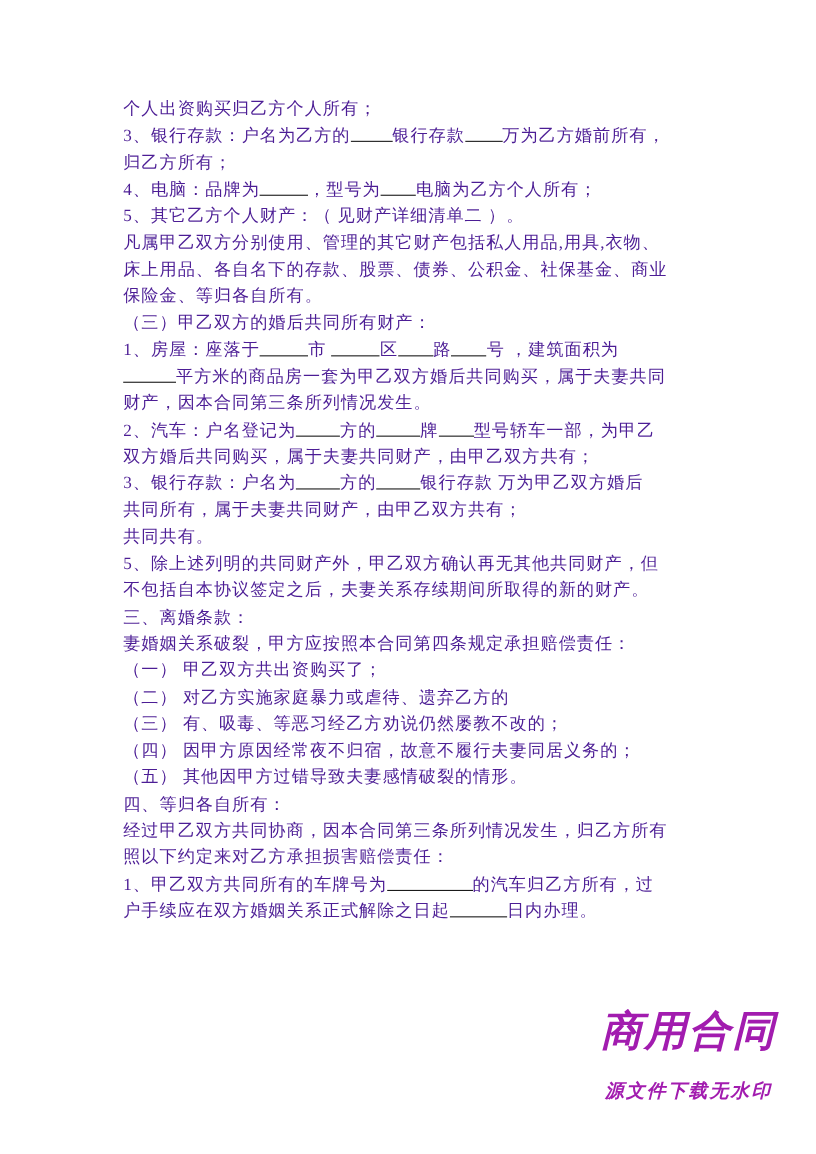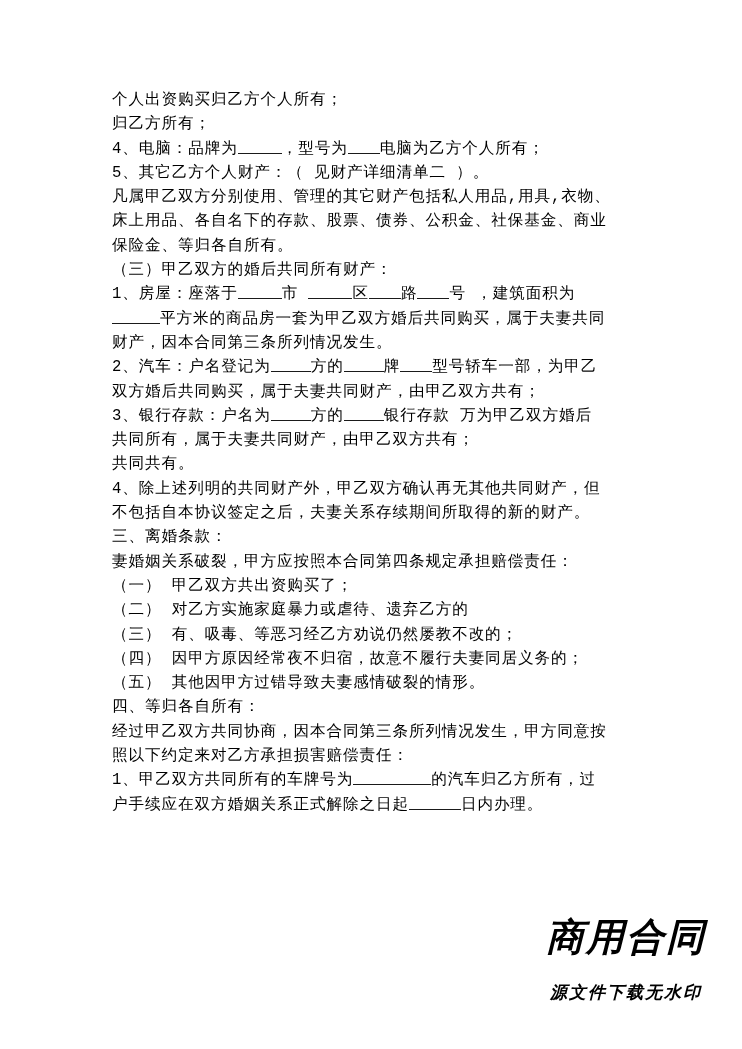--- a/index.html
+++ b/index.html
@@ -1,57 +1,58 @@
 <!DOCTYPE html>
 <html><head>
 <meta charset="utf-8">
 <style>
   html, body { margin:0; padding:0; background:#ffffff; }
   body { width:742px; height:1049px; position:relative; overflow:hidden; }
   .page { position:absolute; left:112px; top:88px; width:540px;
-          font-family:Liberation Mono, monospace;
-          font-size:15.6px; color:#000000; letter-spacing:0.9px; }
+          font-family:Liberation Serif, serif;
+          font-size:15.6px; color:#4c1d95; letter-spacing:0.9px; }
   .line { height:24.3px; line-height:24.3px; white-space:nowrap; }
   .blank { display:inline-block; border-bottom:1px solid #1a1a1a; height:15px; vertical-align:-1px; }
   .watermark { position:absolute; left:510px; top:915px; width:232px; text-align:center;
-               font-family:"DejaVu Sans", sans-serif; font-weight:bold; font-style:italic; color:#000000; }
+               font-family:"DejaVu Sans", sans-serif; font-weight:bold; font-style:italic; color:#a21caf; }
   .wm-main { font-size:38px; letter-spacing:2px; line-height:44px; }
   .wm-sub { font-size:17px; letter-spacing:2px; line-height:26px; margin-top:20px; }
 </style>
 </head>
 <body>
 
 <div class="page" id="doc">
     <div class="line"><span>个人出资购买归乙方个人所有；</span></div>
+    <div class="line"><span>3、银行存款：户名为乙方的</span><span class="blank" style="width: 38px;"></span><span>银行存款</span><span class="blank" style="width: 34px;"></span><span>万为乙方婚前所有，</span></div>
     <div class="line"><span>归乙方所有；</span></div>
     <div class="line"><span>4、电脑：品牌为</span><span class="blank" style="width: 44px;"></span><span>，型号为</span><span class="blank" style="width: 32px;"></span><span>电脑为乙方个人所有；</span></div>
     <div class="line"><span>5、其它乙方个人财产：（ 见财产详细清单二 ）。</span></div>
     <div class="line"><span>凡属甲乙双方分别使用、管理的其它财产包括私人用品,用具,衣物、</span></div>
     <div class="line"><span>床上用品、各自名下的存款、股票、债券、公积金、社保基金、商业</span></div>
     <div class="line"><span>保险金、等归各自所有。</span></div>
     <div class="line"><span>（三）甲乙双方的婚后共同所有财产：</span></div>
     <div class="line"><span>1、房屋：座落于</span><span class="blank" style="width: 44px;"></span><span>市 </span><span class="blank" style="width: 44px;"></span><span>区</span><span class="blank" style="width: 32px;"></span><span>路</span><span class="blank" style="width: 32px;"></span><span>号 ，建筑面积为</span></div>
     <div class="line"><span class="blank" style="width: 48px;"></span><span>平方米的商品房一套为甲乙双方婚后共同购买，属于夫妻共同</span></div>
     <div class="line"><span>财产，因本合同第三条所列情况发生。</span></div>
     <div class="line"><span>2、汽车：户名登记为</span><span class="blank" style="width: 40px;"></span><span>方的</span><span class="blank" style="width: 40px;"></span><span>牌</span><span class="blank" style="width: 32px;"></span><span>型号轿车一部，为甲乙</span></div>
     <div class="line"><span>双方婚后共同购买，属于夫妻共同财产，由甲乙双方共有；</span></div>
     <div class="line"><span>3、银行存款：户名为</span><span class="blank" style="width: 40px;"></span><span>方的</span><span class="blank" style="width: 40px;"></span><span>银行存款 万为甲乙双方婚后</span></div>
     <div class="line"><span>共同所有，属于夫妻共同财产，由甲乙双方共有；</span></div>
     <div class="line"><span>共同共有。</span></div>
-    <div class="line"><span>4、除上述列明的共同财产外，甲乙双方确认再无其他共同财产，但</span></div>
+    <div class="line"><span>5、除上述列明的共同财产外，甲乙双方确认再无其他共同财产，但</span></div>
     <div class="line"><span>不包括自本协议签定之后，夫妻关系存续期间所取得的新的财产。</span></div>
     <div class="line"><span>三、离婚条款：</span></div>
     <div class="line"><span>妻婚姻关系破裂，甲方应按照本合同第四条规定承担赔偿责任：</span></div>
     <div class="line"><span>（一） 甲乙双方共出资购买了；</span></div>
     <div class="line"><span>（二） 对乙方实施家庭暴力或虐待、遗弃乙方的</span></div>
     <div class="line"><span>（三） 有、吸毒、等恶习经乙方劝说仍然屡教不改的；</span></div>
     <div class="line"><span>（四） 因甲方原因经常夜不归宿，故意不履行夫妻同居义务的；</span></div>
     <div class="line"><span>（五） 其他因甲方过错导致夫妻感情破裂的情形。</span></div>
     <div class="line"><span>四、等归各自所有：</span></div>
-    <div class="line"><span>经过甲乙双方共同协商，因本合同第三条所列情况发生，甲方同意按</span></div>
+    <div class="line"><span>经过甲乙双方共同协商，因本合同第三条所列情况发生，归乙方所有</span></div>
     <div class="line"><span>照以下约定来对乙方承担损害赔偿责任：</span></div>
     <div class="line"><span>1、甲乙双方共同所有的车牌号为</span><span class="blank" style="width: 78px;"></span><span>的汽车归乙方所有，过</span></div>
     <div class="line"><span>户手续应在双方婚姻关系正式解除之日起</span><span class="blank" style="width: 52px;"></span><span>日内办理。</span></div>
   </div>
 
 <div class="watermark">
   <div class="wm-main">商用合同</div>
   <div class="wm-sub">源文件下载无水印</div>
 </div>
 

